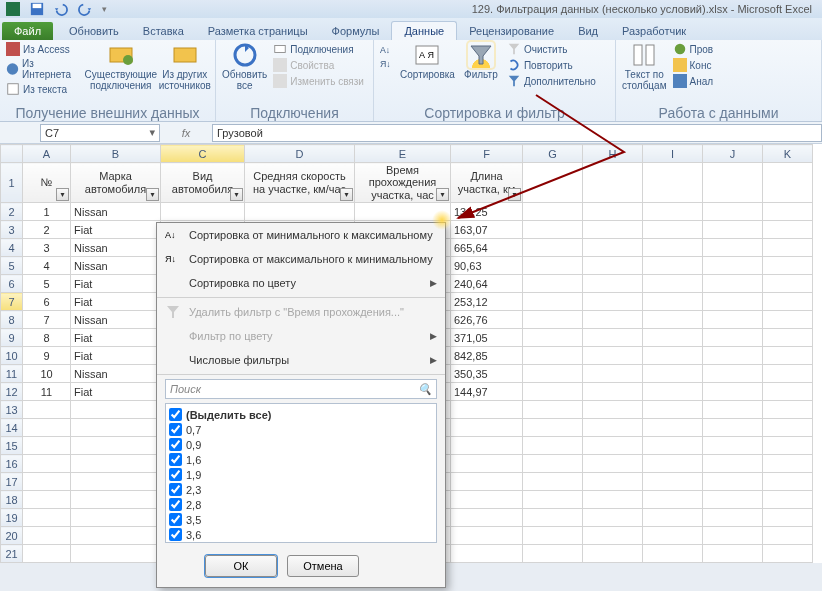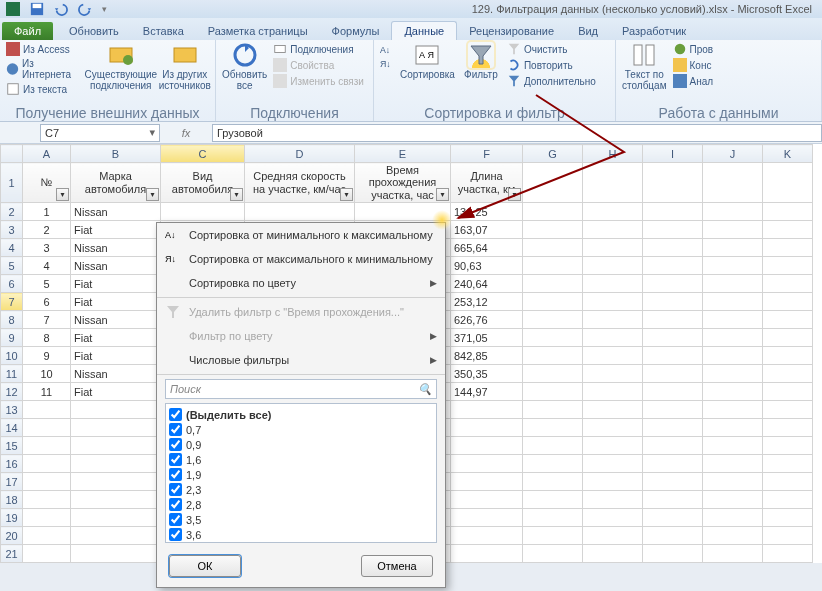--- a/index.html
+++ b/index.html
@@ -62,21 +62,21 @@
   .filter-popup { position:absolute; left:156px; top:222px; width:290px; background:#f4f4f4; border:1px solid #8a8a8a; box-shadow: 3px 3px 8px rgba(0,0,0,.3); z-index:10; }
   .fp-row { display:flex; align-items:center; gap:8px; padding:4px 8px; font-size:11px; cursor:default; }
   .fp-row .fp-icon { width:16px; height:16px; }
   .fp-row .arrow { margin-left:auto; color:#555; font-size:9px;}
   .fp-row.disabled { color:#a8a8a8; }
   .fp-sep { height:1px; background:#d0d0d0; margin:2px 0;}
   .fp-search { margin:4px 8px; background:#fff; border:1px solid #b4c1d1; height:20px; display:flex; align-items:center; padding:0 4px; color:#888; font-style:italic;}
   .fp-search .mag { margin-left:auto; color:#3b72c4;}
   .fp-list { margin:2px 8px 6px 8px; height:140px; overflow-y:scroll; background:#fff; border:1px solid #b4c1d1; padding:3px; }
   .fp-list label { display:flex; align-items:center; gap:4px; font-size:11px; padding:1px 0;}
-  .fp-buttons { display:flex; justify-content:space-between; gap:10px; padding:6px 12px 10px; }
+  .fp-buttons { display:flex; justify-content:flex-start; gap:10px; padding:6px 12px 10px;margin-left:36px; }
   .fp-buttons button { width:72px; height:22px; font-size:11px; background:linear-gradient(#fafafa,#e6e6e6); border:1px solid #8c8c8c; border-radius:3px;}
   .fp-buttons button:first-child { box-shadow: 0 0 0 1px #4a90d9; }
 
   .hotspot { position:absolute; left:432px; top:210px; width:20px; height:20px; border-radius:50%; background: radial-gradient(circle, rgba(255,214,70,.95) 0%, rgba(255,214,70,.0) 70%); z-index:12; pointer-events:none;}
 
   svg.arrow-anno { position:absolute; left:0; top:0; z-index:11; pointer-events:none; }
   tr.data-row td:first-of-type { text-align:center; }
 </style>
 </head>
 <body>

